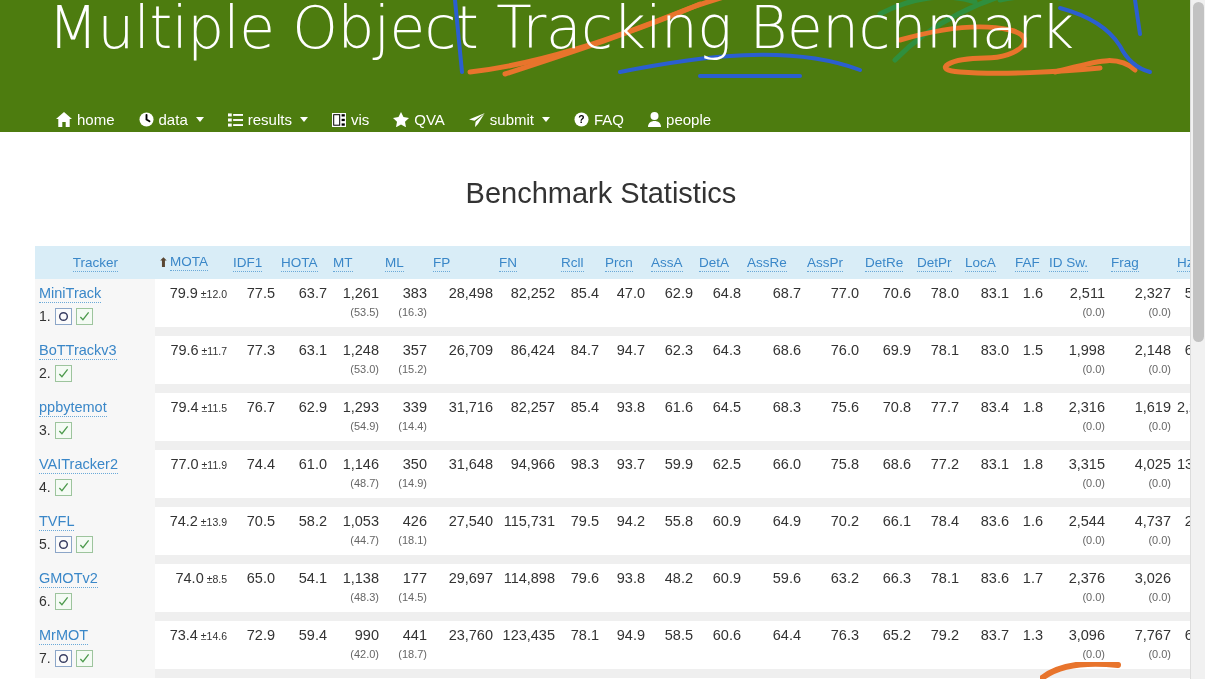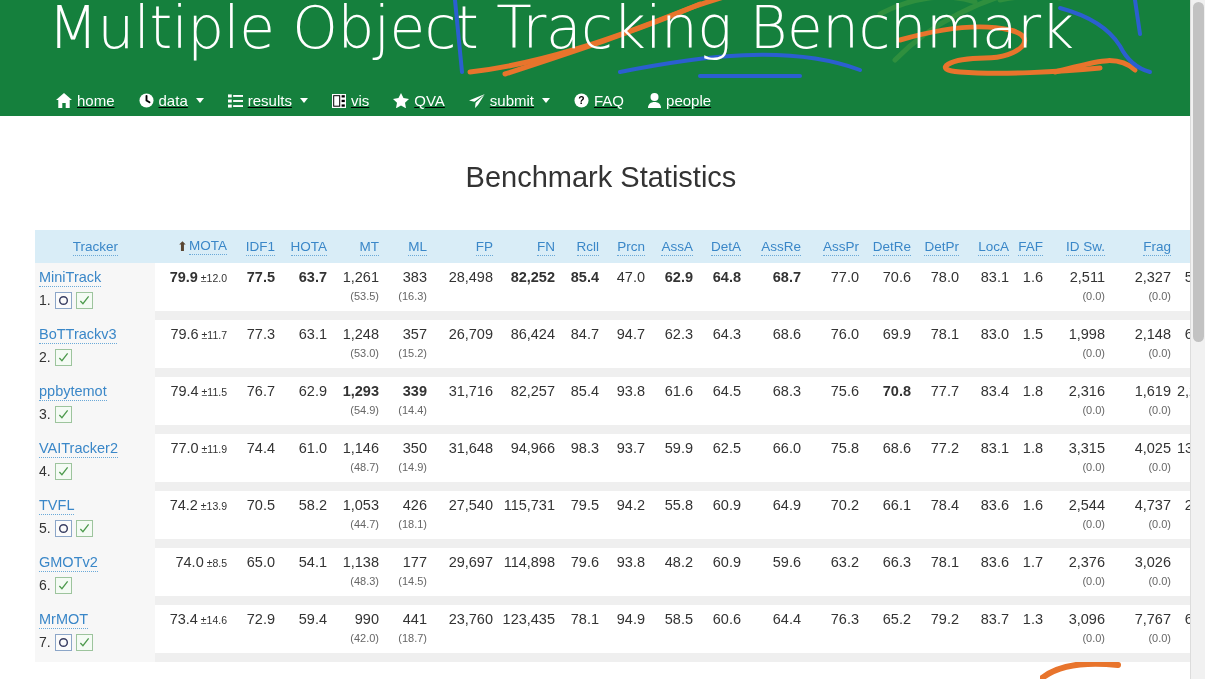--- a/index.html
+++ b/index.html
@@ -24,41 +24,41 @@
     position: absolute; top: 0; right: 0; width: 15px; height: 679px;
     background: #f1f1f1; border-left: 1px solid #dcdcdc; z-index: 60;
   }
   #scrollbar-thumb {
     position: absolute; top: 2px; left: 2px; width: 11px; height: 340px;
     background: #c2c2c2; border-radius: 6px;
   }
   
   #masthead {
     position: relative;
-    width: 1190px; height: 116px;
-    background: #15803d;
+    width: 1190px; height: 132px;
+    background: #4d7c0f;
     overflow: hidden;
     padding-left: 35px;
   }
   #masthead-svg { position: absolute; inset: 0; width: 1190px; height: 132px; }
   #site-title {
     position: absolute; left: 48px; top: -6px;
     color: #ffffff;
     font-family: "DejaVu Sans", sans-serif;
     font-weight: 300;
     font-size: 58px;
     letter-spacing: -0.5px;
     white-space: nowrap;
     z-index: 3;
   }
   
   #navbar {
     position: absolute; left: 0; top: 88px; width: 1190px; height: 44px;
     z-index: 5;
-    display: flex; align-items: flex-start; text-decoration: underline;
+    display: flex; align-items: flex-end;
   }
   .nav-group { display: flex; align-items: center; }
   #nav-left { margin-left: 44px; }
   #nav-right { margin-left: auto; margin-right: 30px; }
   .nav-item {
     display: flex; align-items: center; gap: 5px;
     color: #ffffff; font-size: 15px;
     text-decoration: none;
     padding: 4px 12px;
     white-space: nowrap;
@@ -94,21 +94,21 @@
     font-size: 13.5px;
     color: #333;
     table-layout: fixed;
   }
   table.bench thead th {
     background: #d9edf7;
     color: #3c8dbc;
     font-weight: 400;
     font-size: 13.5px;
     padding: 8px 3px 9px 3px;
-    text-align: right;
+    text-align: left;
     vertical-align: bottom;
     white-space: nowrap;
   }
   table.bench thead th .hlabel {
     color: #3a87c8;
     border-bottom: 1px dotted #6aa9d8;
     cursor: pointer;
     padding-bottom: 1px;
   }
   table.bench thead th.tracker-col { text-align: center; padding-left: 4px; }
@@ -166,21 +166,21 @@
     display: inline-flex; align-items: center; justify-content: center;
     width: 17px; height: 17px;
     border: 1px solid #8ca6c8;
     background: #fbfbfb;
     font-size: 11px;
     line-height: 1;
     cursor: pointer;
   }
   .badge.cam { color: #3a3f63; border-color: #8ca6c8; }
   .badge.check { color: #4c9a4c; border-color: #9dc49d; background: #f4fbf4; }
-  .bold { font-weight: bold; }
+  .bold { font-weight: normal; }
   .pm { font-size: 10.5px; color: #333; font-weight: normal; }
   
   tbody tr.data-row td.tracker-cell,
   tbody tr.sub-row td.tracker-cell,
   tbody tr.spacer-row td.tracker-cell { background: #f7f7f7; }
   thead th.tracker-col { background: #d9edf7; }
   
   #bottom-swoosh { position: absolute; left: 1040px; top: 662px; z-index: 2; }
 </style>
 </head>

